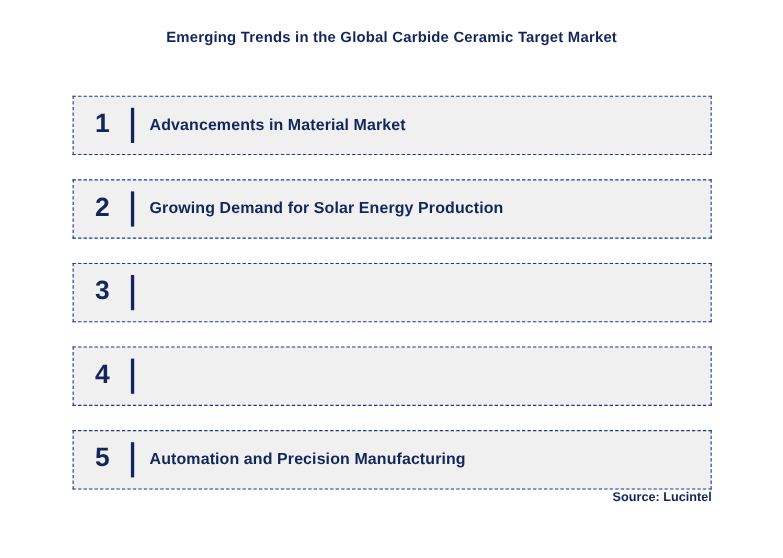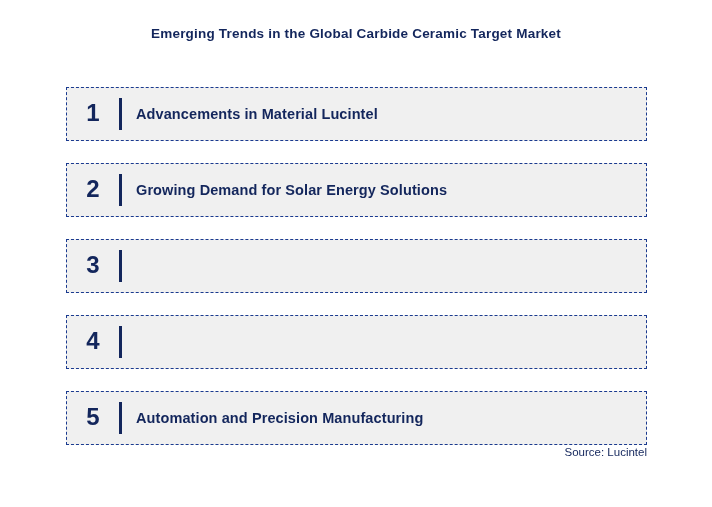--- a/index.html
+++ b/index.html
@@ -73,43 +73,43 @@
     color: #13265c;
     letter-spacing: 0.1px;
   }
   .source {
     position: absolute;
     top: 446px;
     left: 0;
     width: 647px;
     text-align: right;
     font-size: 11.5px;
-    font-weight: normal;
+    font-weight: bold;
     color: #13265c;
   }
 </style>
 </head>
 <body>
 
 <div class="page">
 
   <div class="title">Emerging Trends in the Global Carbide Ceramic Target Market</div>
 
   <div class="list">
 
     <div class="row">
       <div class="num">1</div>
       <div class="bar"></div>
-      <div class="label">Advancements in Material Lucintel</div>
+      <div class="label">Advancements in Material Market</div>
     </div>
 
     <div class="row">
       <div class="num">2</div>
       <div class="bar"></div>
-      <div class="label">Growing Demand for Solar Energy Solutions</div>
+      <div class="label">Growing Demand for Solar Energy Production</div>
     </div>
 
     <div class="row">
       <div class="num">3</div>
       <div class="bar"></div>
     </div>
 
     <div class="row">
       <div class="num">4</div>
       <div class="bar"></div>

